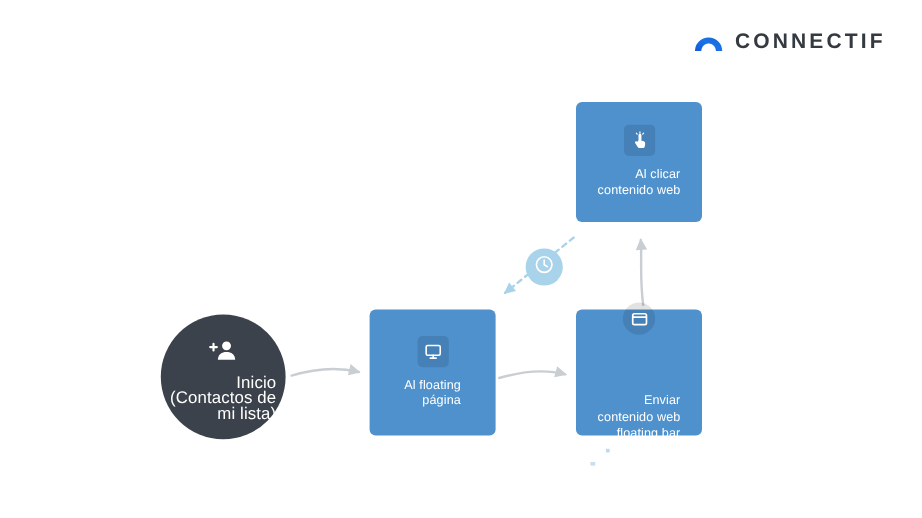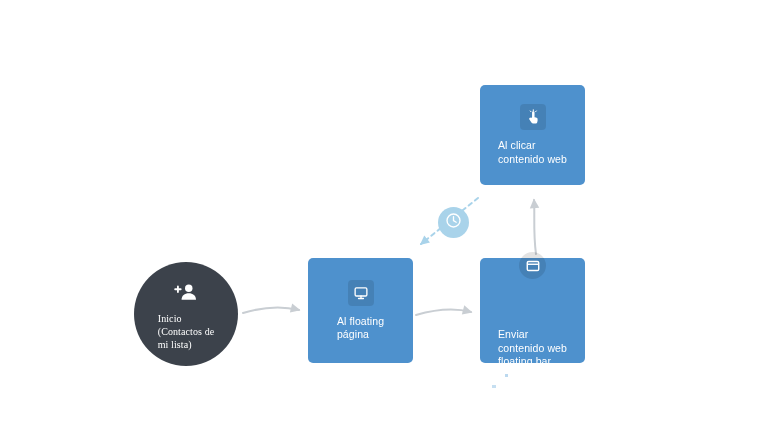--- a/index.html
+++ b/index.html
@@ -55,21 +55,21 @@
 
   
   .node {
     position: absolute;
     display: flex;
     flex-direction: column;
     align-items: center;
     justify-content: center;
     box-sizing: border-box;
     color: #ffffff;
-    text-align: left;
+    text-align: right;
   }
 
   .node-start {
     left: 134px;
     top: 262px;
     width: 104px;
     height: 104px;
     border-radius: 50%;
     background: #3c424b;
     padding-top: 4px;
@@ -117,21 +117,21 @@
   }
 
   .node-label {
     font-size: 10.5px;
     line-height: 13.5px;
     letter-spacing: 0.1px;
     color: #ffffff;
     padding: 0 4px;
     white-space: pre-line;
   }
-  .node-start .node-label { font-size: 10px; line-height: 13px; font-family: Liberation Serif, serif; }
+  .node-start .node-label { font-size: 14px; line-height: 13px; }
 
   
   .delay-badge {
     position: absolute;
     left: 438px;
     top: 207px;
     width: 31px;
     height: 31px;
     border-radius: 50%;
     background: #a9d3ea;
@@ -145,20 +145,35 @@
     background: #bcd9ef;
   }
   .artifact-a { left: 505px; top: 374px; width: 3px; height: 3px; }
   .artifact-b { left: 492px; top: 385px; width: 4px; height: 3px; opacity: 0.85; }
 </style>
 </head>
 <body>
 
 <div id="canvas">
 
+  <div class="brand">
+    <span>
+      <svg class="brand-mark" viewBox="0 0 28 28" aria-hidden="true">
+        <defs>
+          <linearGradient id="archGrad" x1="0" y1="1" x2="1" y2="0">
+            <stop offset="0%" stop-color="#1558d6"></stop>
+            <stop offset="55%" stop-color="#1a73e8"></stop>
+            <stop offset="100%" stop-color="#1b63c9"></stop>
+          </linearGradient>
+        </defs>
+        <path d="M2.2 22.4 A11.8 11.8 0 0 1 25.8 22.4 L20.4 22.4 A6.6 6.6 0 0 0 14.6 15.9 L13.4 15.9 A6.6 6.6 0 0 0 7.6 22.4 Z" fill="url(#archGrad)"></path>
+      </svg>
+    </span>
+    <span class="brand-text">CONNECTIF</span>
+  </div>
 
   <svg id="connectors" viewBox="0 0 768 432">
     <defs>
       <marker id="arrowGray" viewBox="0 0 10 10" refX="8" refY="5" markerWidth="5.4" markerHeight="5.4" orient="auto-start-reverse">
         <path d="M0.4 0.6 L9.4 5 L0.4 9.4 Z" fill="#c9ced3"></path>
       </marker>
       <marker id="arrowBlue" viewBox="0 0 10 10" refX="8" refY="5" markerWidth="5.2" markerHeight="5.2" orient="auto-start-reverse">
         <path d="M0.4 0.6 L9.4 5 L0.4 9.4 Z" fill="#a9d3ea"></path>
       </marker>
     </defs>

